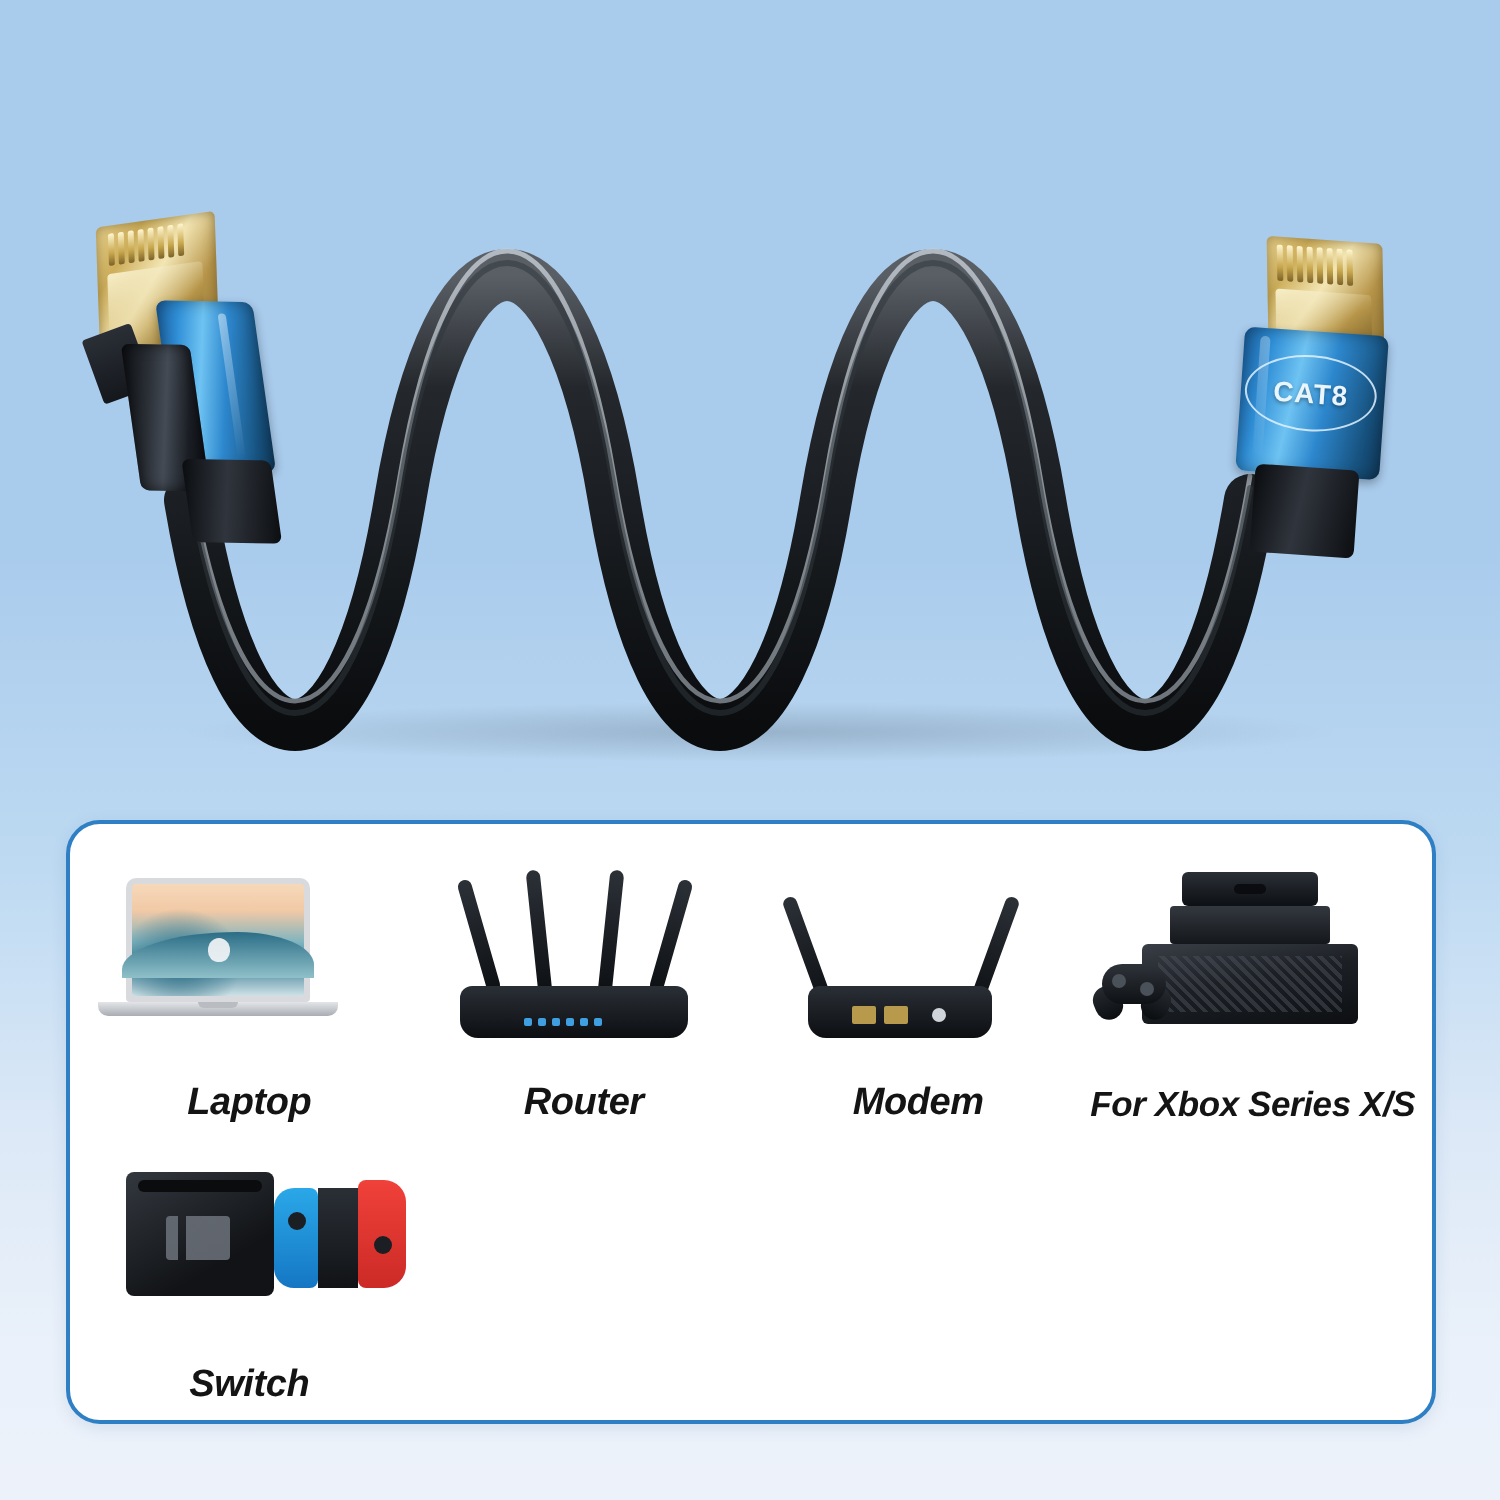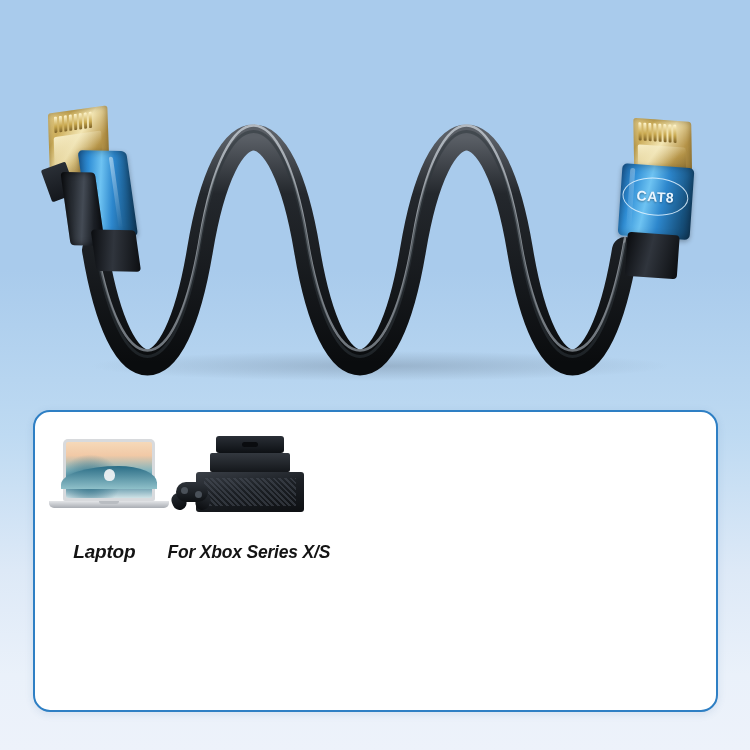--- a/index.html
+++ b/index.html
@@ -74,21 +74,21 @@
 
   
   .panel{
     position:absolute;left:33px;top:410px;width:685px;height:302px;
     background:#ffffff;border:2px solid #2e7fc4;border-radius:17px;
     box-sizing:border-box;
     box-shadow:0 2px 8px rgba(40,90,150,.12);
   }
   .grid{
     position:absolute;left:0;top:0;width:100%;height:100%;
-    display:grid;grid-template-columns:repeat(5,1fr);grid-template-rows:1fr 1fr;
+    display:grid;grid-template-columns:repeat(4,1fr);grid-template-rows:1fr 1fr;
     box-sizing:border-box;padding:10px 6px 6px 6px;
   }
   .cell{position:relative;display:flex;flex-direction:column;align-items:center;justify-content:flex-end;}
   .art{position:relative;width:100%;height:104px;}
   .cap{
     margin-top:6px;font-size:19px;font-weight:bold;font-style:italic;
     color:#141414;white-space:nowrap;letter-spacing:-.2px;
   }
   .cap.sm{font-size:17.5px;text-align:center;}
 
@@ -286,21 +286,52 @@
               </div>
             </div>
           <div class="o lt-base"></div>
             <div class="o lt-notch"></div>
         </div>
         <div class="cap">Laptop</div>
       </div>
 
 
 
-
+      <div class="cell">
+        <div class="art">
+          <div class="o ant" style="left:28px;top:8px;height:58px;transform:rotate(-16deg);"></div>
+          <div class="o ant" style="left:58px;top:4px;height:62px;transform:rotate(-6deg);"></div>
+          <div class="o ant" style="left:94px;top:4px;height:62px;transform:rotate(6deg);"></div>
+          <div class="o ant" style="left:124px;top:8px;height:58px;transform:rotate(16deg);"></div>
+          <div class="o rt-body" style="left:22px;top:62px;width:114px;height:26px;">
+            <div class="leds" style="left:32px;top:16px;">
+              <div class="led"></div>
+                <div class="led"></div>
+                <div class="led"></div>
+              <div class="led"></div>
+                <div class="led"></div>
+                <div class="led"></div>
+            </div>
+          </div>
+        </div>
+        <div class="cap">Router</div>
+      </div>
+
+      <div class="cell">
+        <div class="art">
+          <div class="o ant" style="left:24px;top:16px;height:56px;transform:rotate(-20deg);"></div>
+          <div class="o ant" style="left:118px;top:16px;height:56px;transform:rotate(20deg);"></div>
+          <div class="o rt-body" style="left:28px;top:62px;width:92px;height:26px;">
+            <div class="o" style="left:22px;top:10px;width:12px;height:9px;background:#b79a4c;border-radius:1px;"></div>
+            <div class="o" style="left:38px;top:10px;width:12px;height:9px;background:#b79a4c;border-radius:1px;"></div>
+            <div class="o" style="left:62px;top:11px;width:7px;height:7px;border-radius:50%;background:#cfd4da;"></div>
+          </div>
+        </div>
+        <div class="cap">Modem</div>
+      </div>
 
       <div class="cell">
         <div class="art">
           <div class="o xb-kin">
               <div class="xb-kin-l"></div>
             </div>
           <div class="o xb-top"></div>
           <div class="o xb-base">
               <div class="xb-grill"></div>
             </div>
@@ -310,16 +341,32 @@
             <div class="xb-pad">
               <div class="xb-stk" style="left:5px;top:5px;"></div>
               <div class="xb-stk" style="left:19px;top:9px;"></div>
             </div>
           </div>
         </div>
         <div class="cap sm">For Xbox Series X/S</div>
       </div>
 
 
+      <div class="cell">
+        <div class="art">
+          <div class="o sw-dock">
+              <div class="sw-slot"></div>
+              <div class="sw-logo"></div>
+            </div>
+          <div class="o sw-jc-b">
+              <div class="sw-stick" style="left:7px;top:12px;"></div>
+            </div>
+          <div class="o sw-mid"></div>
+          <div class="o sw-jc-r">
+              <div class="sw-stick" style="left:8px;top:28px;"></div>
+            </div>
+        </div>
+        <div class="cap">Switch</div>
+      </div>
 
     </div>
   </div>
 </div>
 
 </body></html>

